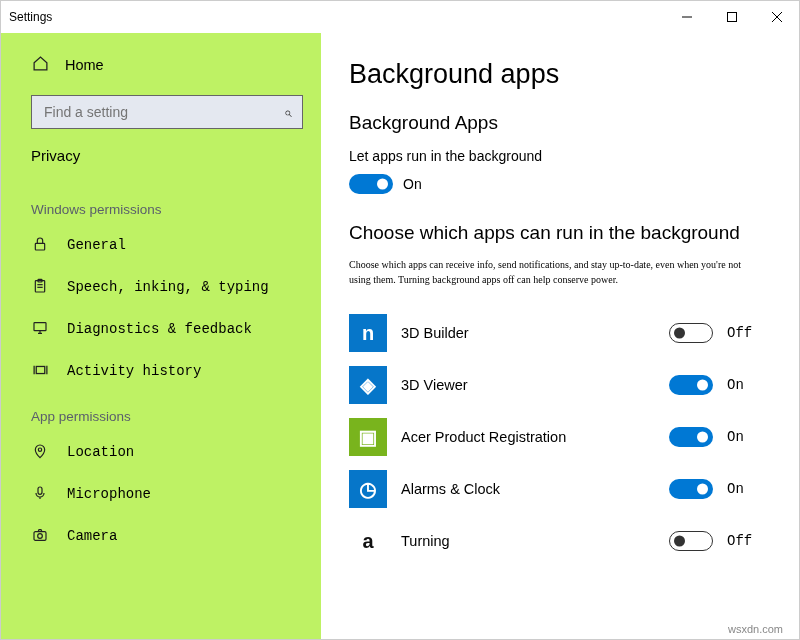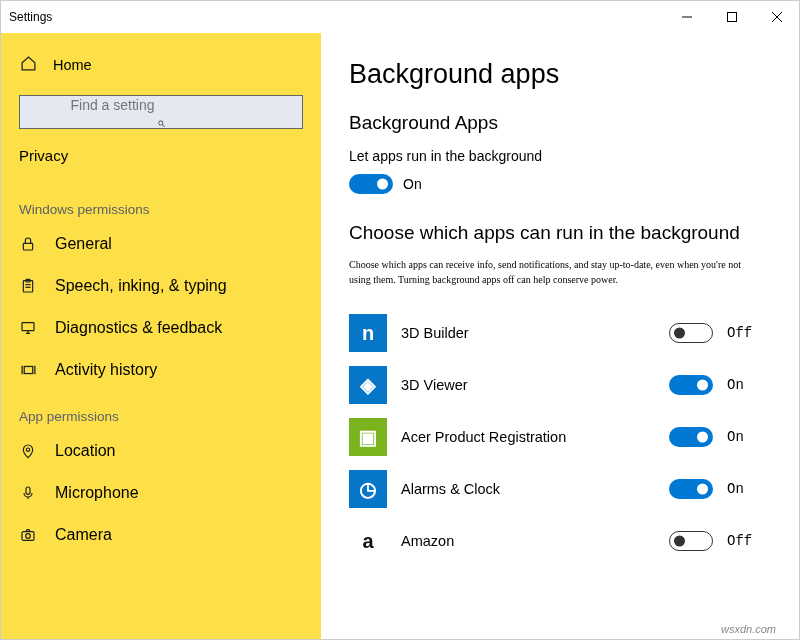--- a/index.html
+++ b/index.html
@@ -32,42 +32,41 @@
     font-size: 13px;
     font-family: inherit;
     cursor: default;
   }
   .container {
     display: flex;
     height: calc(640px - 34px);
   }
   .sidebar {
     width: 320px;
-    background: #fde047;
-    padding: 12px 0 0 0;
+    background: #bef264;
+    padding: 12px 0 0 12px;
     overflow: hidden;
   }
   .home-row {
     display: flex;
     align-items: center;
     padding: 10px 18px;
     gap: 16px;
     font-size: 14.5px;
     cursor: default;
   }
   .home-row .icon { width: 18px; text-align: center; }
   .search-wrap {
     margin: 10px 18px 14px 18px;
     border: 1px solid #666;
     background: #e4e8f0;
     height: 34px;
     display: flex;
     align-items: center;
     padding: 0 10px;
-    flex-direction: column;
   }
   .search-input {
     flex: 1;
     border: none;
     background: transparent;
     font-family: inherit;
     font-size: 14px;
     color: #555;
     outline: none;
   }
@@ -81,25 +80,26 @@
     font-weight: 400;
     font-size: 15px;
   }
   .section-label {
     padding: 18px 18px 6px 18px;
     color: #5a5f6b;
     font-size: 13.5px;
   }
   .nav-item {
     display: flex;
-    align-items: flex-start;
+    align-items: flex-end;
     padding: 12px 18px;
     gap: 18px;
-    font-size: 16px;
+    font-size: 14px;
     cursor: default;
+    font-family: Liberation Mono, monospace;
   }
   .nav-item .icon {
     width: 18px;
     height: 18px;
     display: flex;
     align-items: center;
     justify-content: center;
     font-size: 16px;
     color: #222;
   }
@@ -172,25 +172,24 @@
     justify-content: center;
     color: #fff;
     font-weight: 600;
     font-size: 20px;
     flex: none;
   }
   .app-name { flex: 1; font-size: 14.5px; }
   .toggle-label { font-size: 14px; width: 28px; font-family: Liberation Mono, monospace; }
   .watermark {
     position: absolute;
-    right: 23px;
+    right: 16px;
     bottom: 4px;
     font-size: 11px;
     color: #888;
-    font-style: italic;
   }
 </style>
 </head>
 <body>
 
 <div class="titlebar">
   <span>Settings</span>
   <div class="spacer"></div>
   <div class="winbtn">
     <svg width="10" height="10">
@@ -348,21 +347,21 @@
         <div class="app-row">
           <div class="app-icon" style="background: rgb(6, 118, 201);">◷</div>
           <div class="app-name">Alarms &amp; Clock</div>
           <div class="toggle on">
             <div class="knob"></div>
           </div>
           <div class="toggle-label">On</div>
         </div>
         <div class="app-row">
           <div class="app-icon" style="background: rgb(255, 255, 255); color: rgb(17, 17, 17);">a</div>
-          <div class="app-name">Amazon</div>
+          <div class="app-name">Turning</div>
           <div class="toggle off">
             <div class="knob"></div>
           </div>
           <div class="toggle-label">Off</div>
         </div>
       </div>
 
     <div class="watermark">wsxdn.com</div>
   </div>
 

